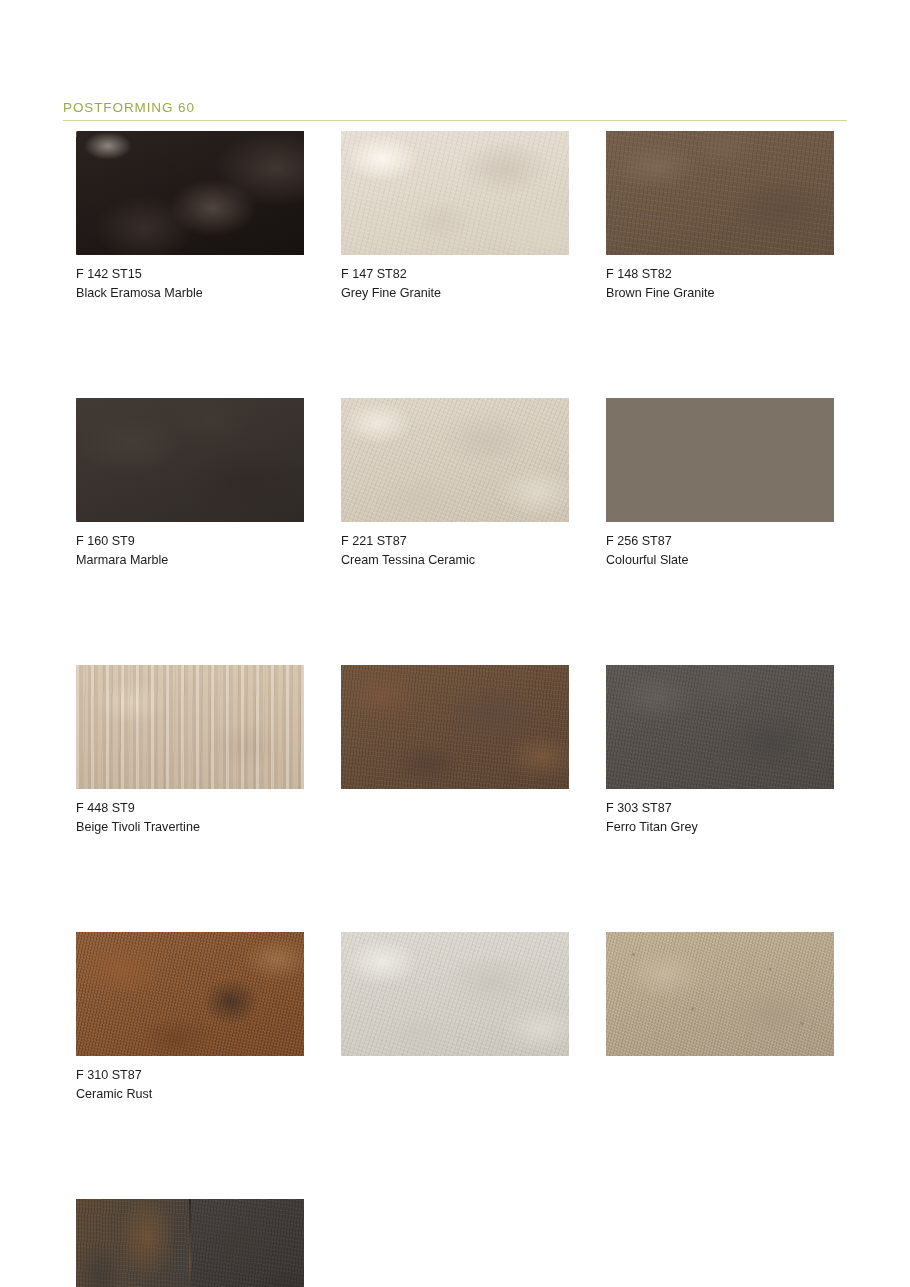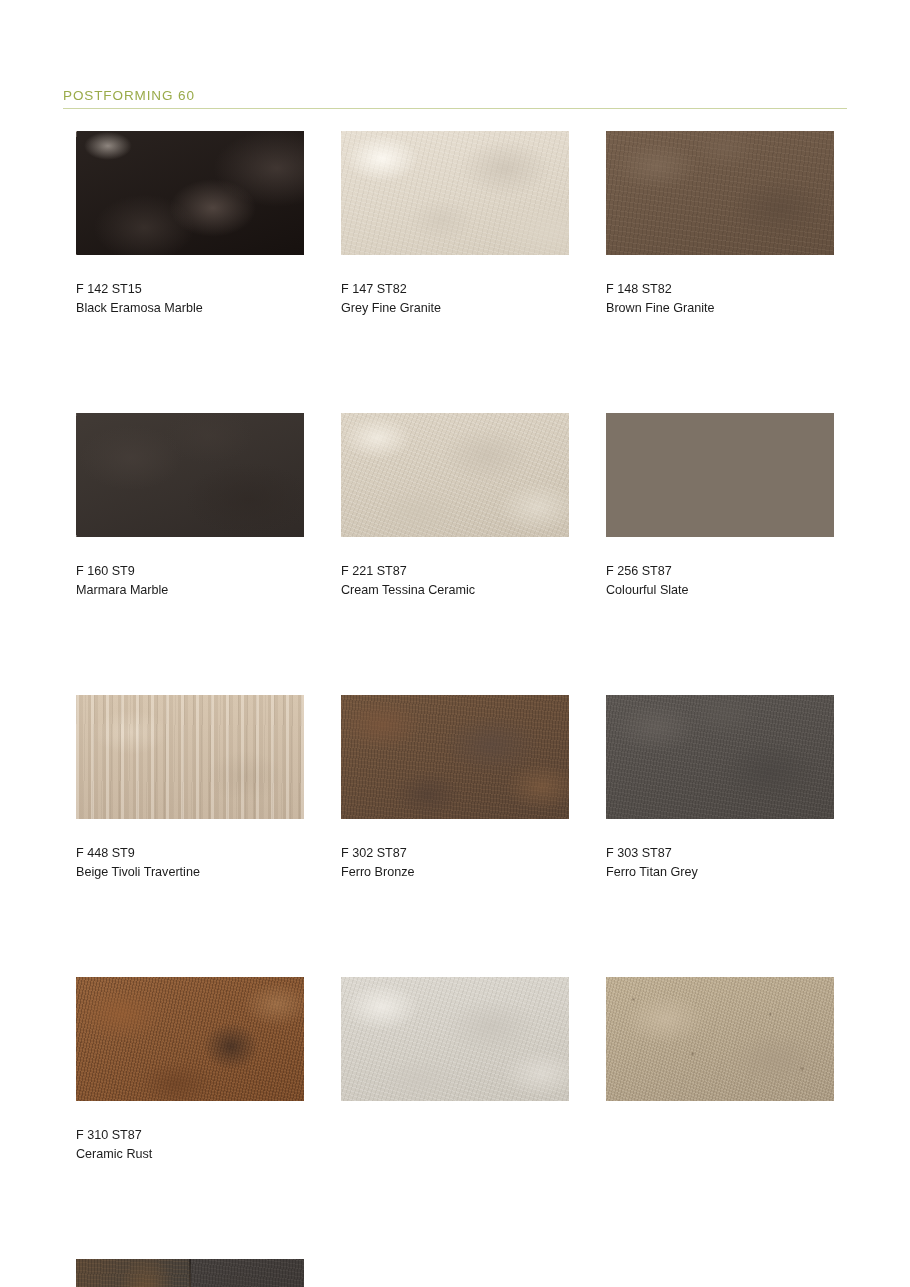--- a/index.html
+++ b/index.html
@@ -19,21 +19,21 @@
     position: relative;
     width: 910px;
     height: 1287px;
     box-sizing: border-box;
   }
 
   
   .section-header {
     position: absolute;
     left: 63px;
-    top: 88px;
+    top: 100px;
     width: 784px;
   }
   .section-title {
     font-size: 13.5px;
     letter-spacing: 0.9px;
     color: #9aab4a;
     font-weight: 400;
     line-height: 16px;
     white-space: nowrap;
   }
@@ -66,21 +66,21 @@
     height: 124px;
     overflow: hidden;
     background: #888;
   }
   .swatch-img .tex {
     position: absolute;
     inset: 0;
   }
 
   .swatch-caption {
-    margin-top: 25px;
+    margin-top: 10px;
     font-size: 12.6px;
     line-height: 18.5px;
     color: #1c1c1c;
     font-weight: 400;
   }
   .swatch-code { display: block; }
   .swatch-name { display: block; }
 
   
 
@@ -391,24 +391,20 @@
       <div class="swatch-caption">
         <span class="swatch-code">F 448 ST9</span>
         <span class="swatch-name">Beige Tivoli Travertine</span>
       </div>
     </div>
 
     <div class="swatch-card">
       <div class="swatch-img">
         <div class="tex tex-f302"></div>
       </div>
-      <div class="swatch-caption">
-        <span class="swatch-code">F 302 ST87</span>
-        <span class="swatch-name">Ferro Bronze</span>
-      </div>
     </div>
 
     <div class="swatch-card">
       <div class="swatch-img">
         <div class="tex tex-f303"></div>
       </div>
       <div class="swatch-caption">
         <span class="swatch-code">F 303 ST87</span>
         <span class="swatch-name">Ferro Titan Grey</span>
       </div>

